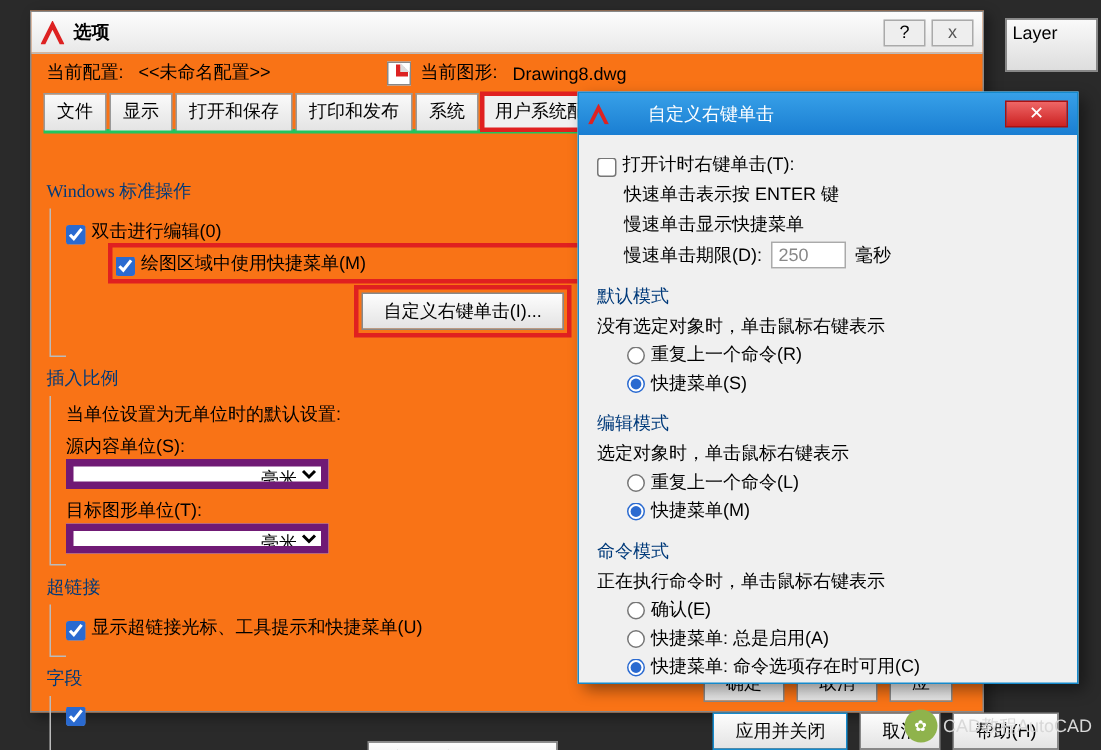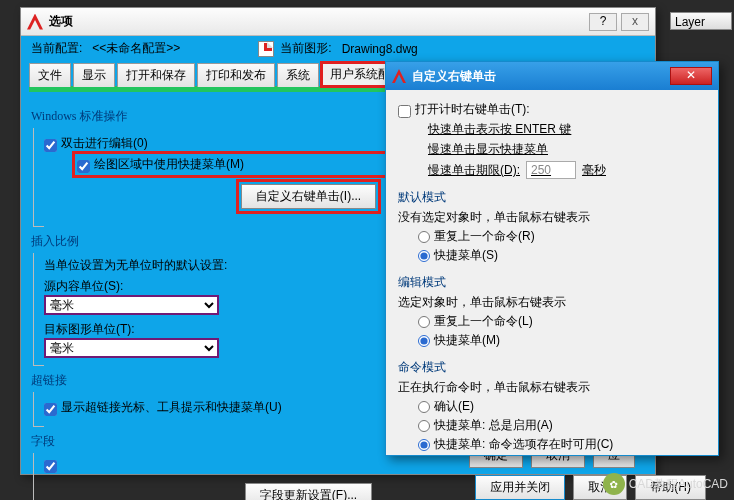--- a/index.html
+++ b/index.html
@@ -1,77 +1,77 @@
 <!DOCTYPE html>
 <html><head>
 <meta charset="utf-8">
 <style>
 * { box-sizing: border-box; margin: 0; padding: 0; font-family: "Microsoft YaHei", SimSun, sans-serif; font-size: 12px; }
 body { background: #2a2a2a; width: 734px; height: 500px; position: relative; overflow: hidden; }
 
-.main-dialog { position: absolute; left: 20px; top: 7px; width: 636px; height: 468px; background: #0ea5e9; border: 1px solid #888; box-shadow: 3px 3px 8px rgba(0,0,0,0.4); }
+.main-dialog { position: absolute; left: 20px; top: 7px; width: 636px; height: 468px; background: #f97316; border: 1px solid #888; box-shadow: 3px 3px 8px rgba(0,0,0,0.4); }
 .dlg-title { background: linear-gradient(#fdfdfd,#e8e8e8); border-bottom: 1px solid #bbb; height: 28px; display: flex; align-items: center; padding: 0 6px; }
 .dlg-title .logo { width: 16px; height: 16px; background: #d22; clip-path: polygon(0 100%, 50% 0, 100% 100%, 80% 100%, 50% 40%, 20% 100%); margin-right: 6px; }
 .dlg-title .ttl { font-weight: bold; }
 .dlg-title .win-btn { margin-left: auto; border: 1px solid #aaa; background: #eee; width: 28px; height: 18px; text-align: center; line-height: 14px; margin-left: 4px; }
 .dlg-title .win-btn.first { margin-left: auto; }
 .dlg-title .win-btn.close { color: #555; }
 
 .cfg-row { display: flex; align-items: center; padding: 4px 10px 2px; }
 .cfg-row .lbl { margin-right: 10px; }
 .cfg-row .val { min-width: 140px; }
 .cfg-row .icon-page { width: 16px; height: 16px; background: #fff; border: 1px solid #888; position: relative; margin: 0 6px 0 26px; }
 .cfg-row .icon-page::after { content:""; position:absolute; right:0; top:0; border: 3px solid #ddd; border-top-color:#fff; border-right-color:#fff; width:0; height:0;}
 .cfg-row .red-corner { width: 8px; height: 8px; background: #d22; position: absolute; right:1px; top:1px; }
 
-.tabs { display: flex; border-bottom: 6px solid #22c55e; margin: 2px 8px 4px; position: relative; align-items: flex-end; }
+.tabs { display: flex; border-bottom: 3px solid #22c55e; margin: 2px 8px 18px; position: relative; }
 .tab { border: 1px solid #999; border-bottom: none; background: linear-gradient(#fafafa,#e4e4e4); padding: 3px 8px; margin-right: 2px; position: relative; top: 1px; }
 .tab.active { background: #f0f0f0; border-bottom: 1px solid #f0f0f0; }
 .tab.hl { outline: 3px solid #e02020; outline-offset: -2px; }
 
 .page { padding: 6px 10px 4px; display: flex; gap: 14px; }
 .col { flex: 1; }
 .col.right { flex: 0 0 58px; }
 
 .grp-title { color: #003a7a; margin: 6px 0 3px; font-family: Liberation Serif, serif; }
 .indent { border-left: 1px solid #bbb; margin-left: 2px; padding: 4px 0 8px 10px; position: relative; }
 .indent::before { content:""; position:absolute; left:0; bottom:0; width:10px; border-bottom:1px solid #bbb; }
 
 label.chk { display: flex; align-items: flex-end; gap: 4px; margin: 3px 0; }
 input[type=checkbox] { accent-color: #2a6ad0; width: 13px; height: 13px; }
 .chk.hl { outline: 3px solid #e02020; outline-offset: 1px; padding: 1px; margin-left: 32px; }
 
 .btn { background: linear-gradient(#fdfdfd,#e3e3e3); border: 1px solid #888; padding: 3px 14px; cursor: pointer; }
 .btn.hl { outline: 3px solid #e02020; outline-offset: 2px; }
 .btn-row { text-align: center; margin: 10px 0; }
 
-.sel { width: 175px; height: 20px; border: 2px solid #701a75; background: #fff; }
+.sel { width: 175px; height: 20px; border: 5px solid #701a75; background: #fff; text-align: right; }
 
 .r-lbl { margin: 8px 0 2px; }
 .r-radio { display: flex; align-items: center; gap: 4px; margin: 2px 0 2px 2px; }
 input[type=radio] { accent-color: #2a6ad0; width: 12px; height: 12px; }
 .r-img { width: 24px; height: 20px; background: linear-gradient(#eef,#cce); border: 1px solid #88a; margin: 2px 0; }
 
 .footer { position: absolute; right: 20px; bottom: 6px; display: flex; gap: 8px; }
 
 
 .sub-dialog { position: absolute; left: 385px; top: 61px; width: 334px; height: 395px; background: #f0f0f0; border: 1px solid #158acc; box-shadow: 4px 4px 10px rgba(0,0,0,0.45); }
 .sub-title { height: 28px; background: linear-gradient(#37a0e8,#1a7ed2); color: #fff; display: flex; align-items: center; padding: 0 6px; }
 .sub-title .logo { width: 14px; height: 14px; background: #d22; clip-path: polygon(0 100%, 50% 0, 100% 100%, 80% 100%, 50% 40%, 20% 100%); margin-right: 6px; }
-.sub-title .ttl { font-weight: bold; }
+.sub-title .ttl { font-weight: normal; margin-left: 20px; }
 .sub-close { margin-left: auto; width: 42px; height: 18px; background: linear-gradient(#e66,#c22); border: 1px solid #a11; text-align: center; line-height: 14px; color: #fff; }
 
 .sub-body { padding: 8px 12px; }
 .sub-body .sub-indent { margin-left: 18px; }
-.sub-body .line { margin: 3px 12px; display: flex; align-items: center; gap: 6px; text-decoration: underline; }
+.sub-body .line { margin: 3px 0; display: flex; align-items: center; gap: 6px; }
 .sub-body .tin { width: 50px; height: 18px; border: 1px solid #aaa; background: #fff; padding: 0 4px; color: #888; }
 .sub-body .grp-title { margin-top: 10px; }
 .sub-footer { display: flex; gap: 8px; justify-content: flex-end; margin: 12px 12px 0 0; }
 
-.layer-drop { position: absolute; right: 2px; top: 12px; width: 62px; height: 18px; background: linear-gradient(#fafafa,#ddd); border: 1px solid #888; font-size: 11px; padding: 2px 4px; }
+.layer-drop { position: absolute; right: 2px; top: 12px; width: 62px; height: 36px; background: linear-gradient(#fafafa,#ddd); border: 1px solid #888; font-size: 11px; padding: 2px 4px; }
 .wm { position: absolute; right: 6px; bottom: 5px; color: #d8d8d8; font-size: 14px; display: flex; align-items: center; gap: 4px; }
 .wm .ic { width: 22px; height: 22px; border-radius: 50%; background: #8fb34c; display:flex; align-items:center; justify-content:center; color:#fff; font-size:10px; }
 </style>
 </head>
 <body>
 
 <div class="layer-drop"><span>Layer</span></div>
 
 <div class="main-dialog">
   <div class="dlg-title">

